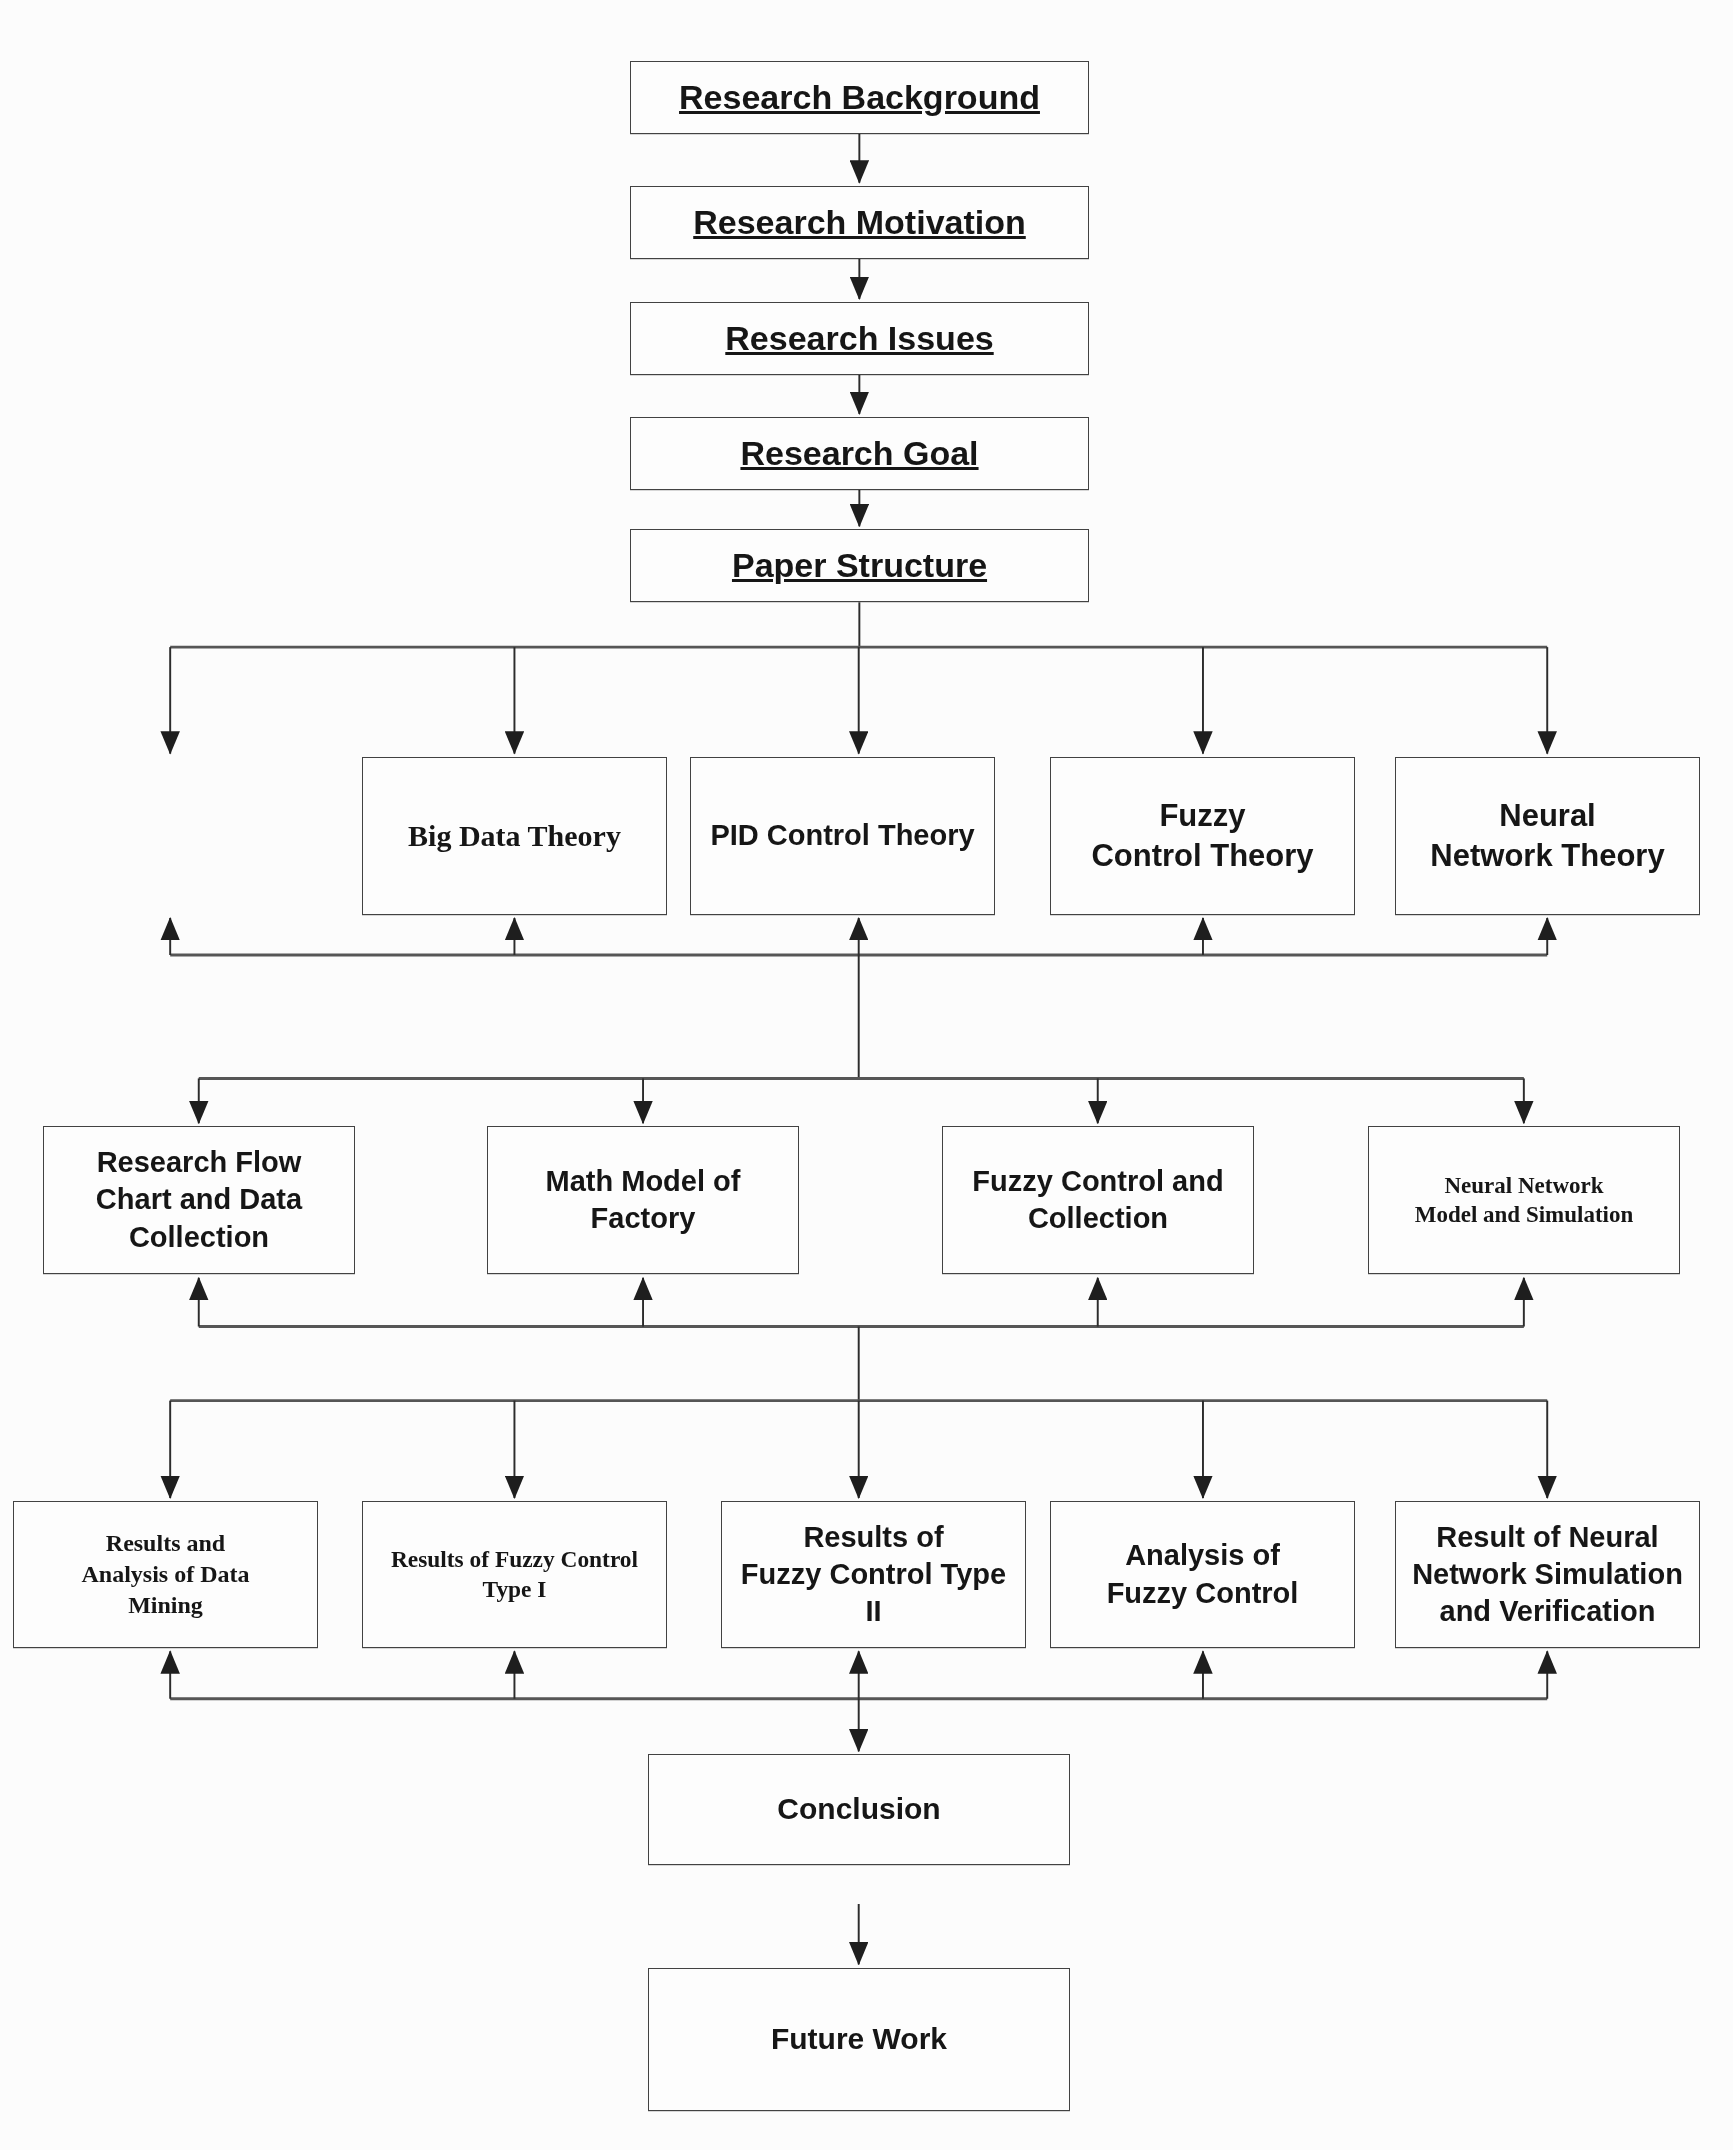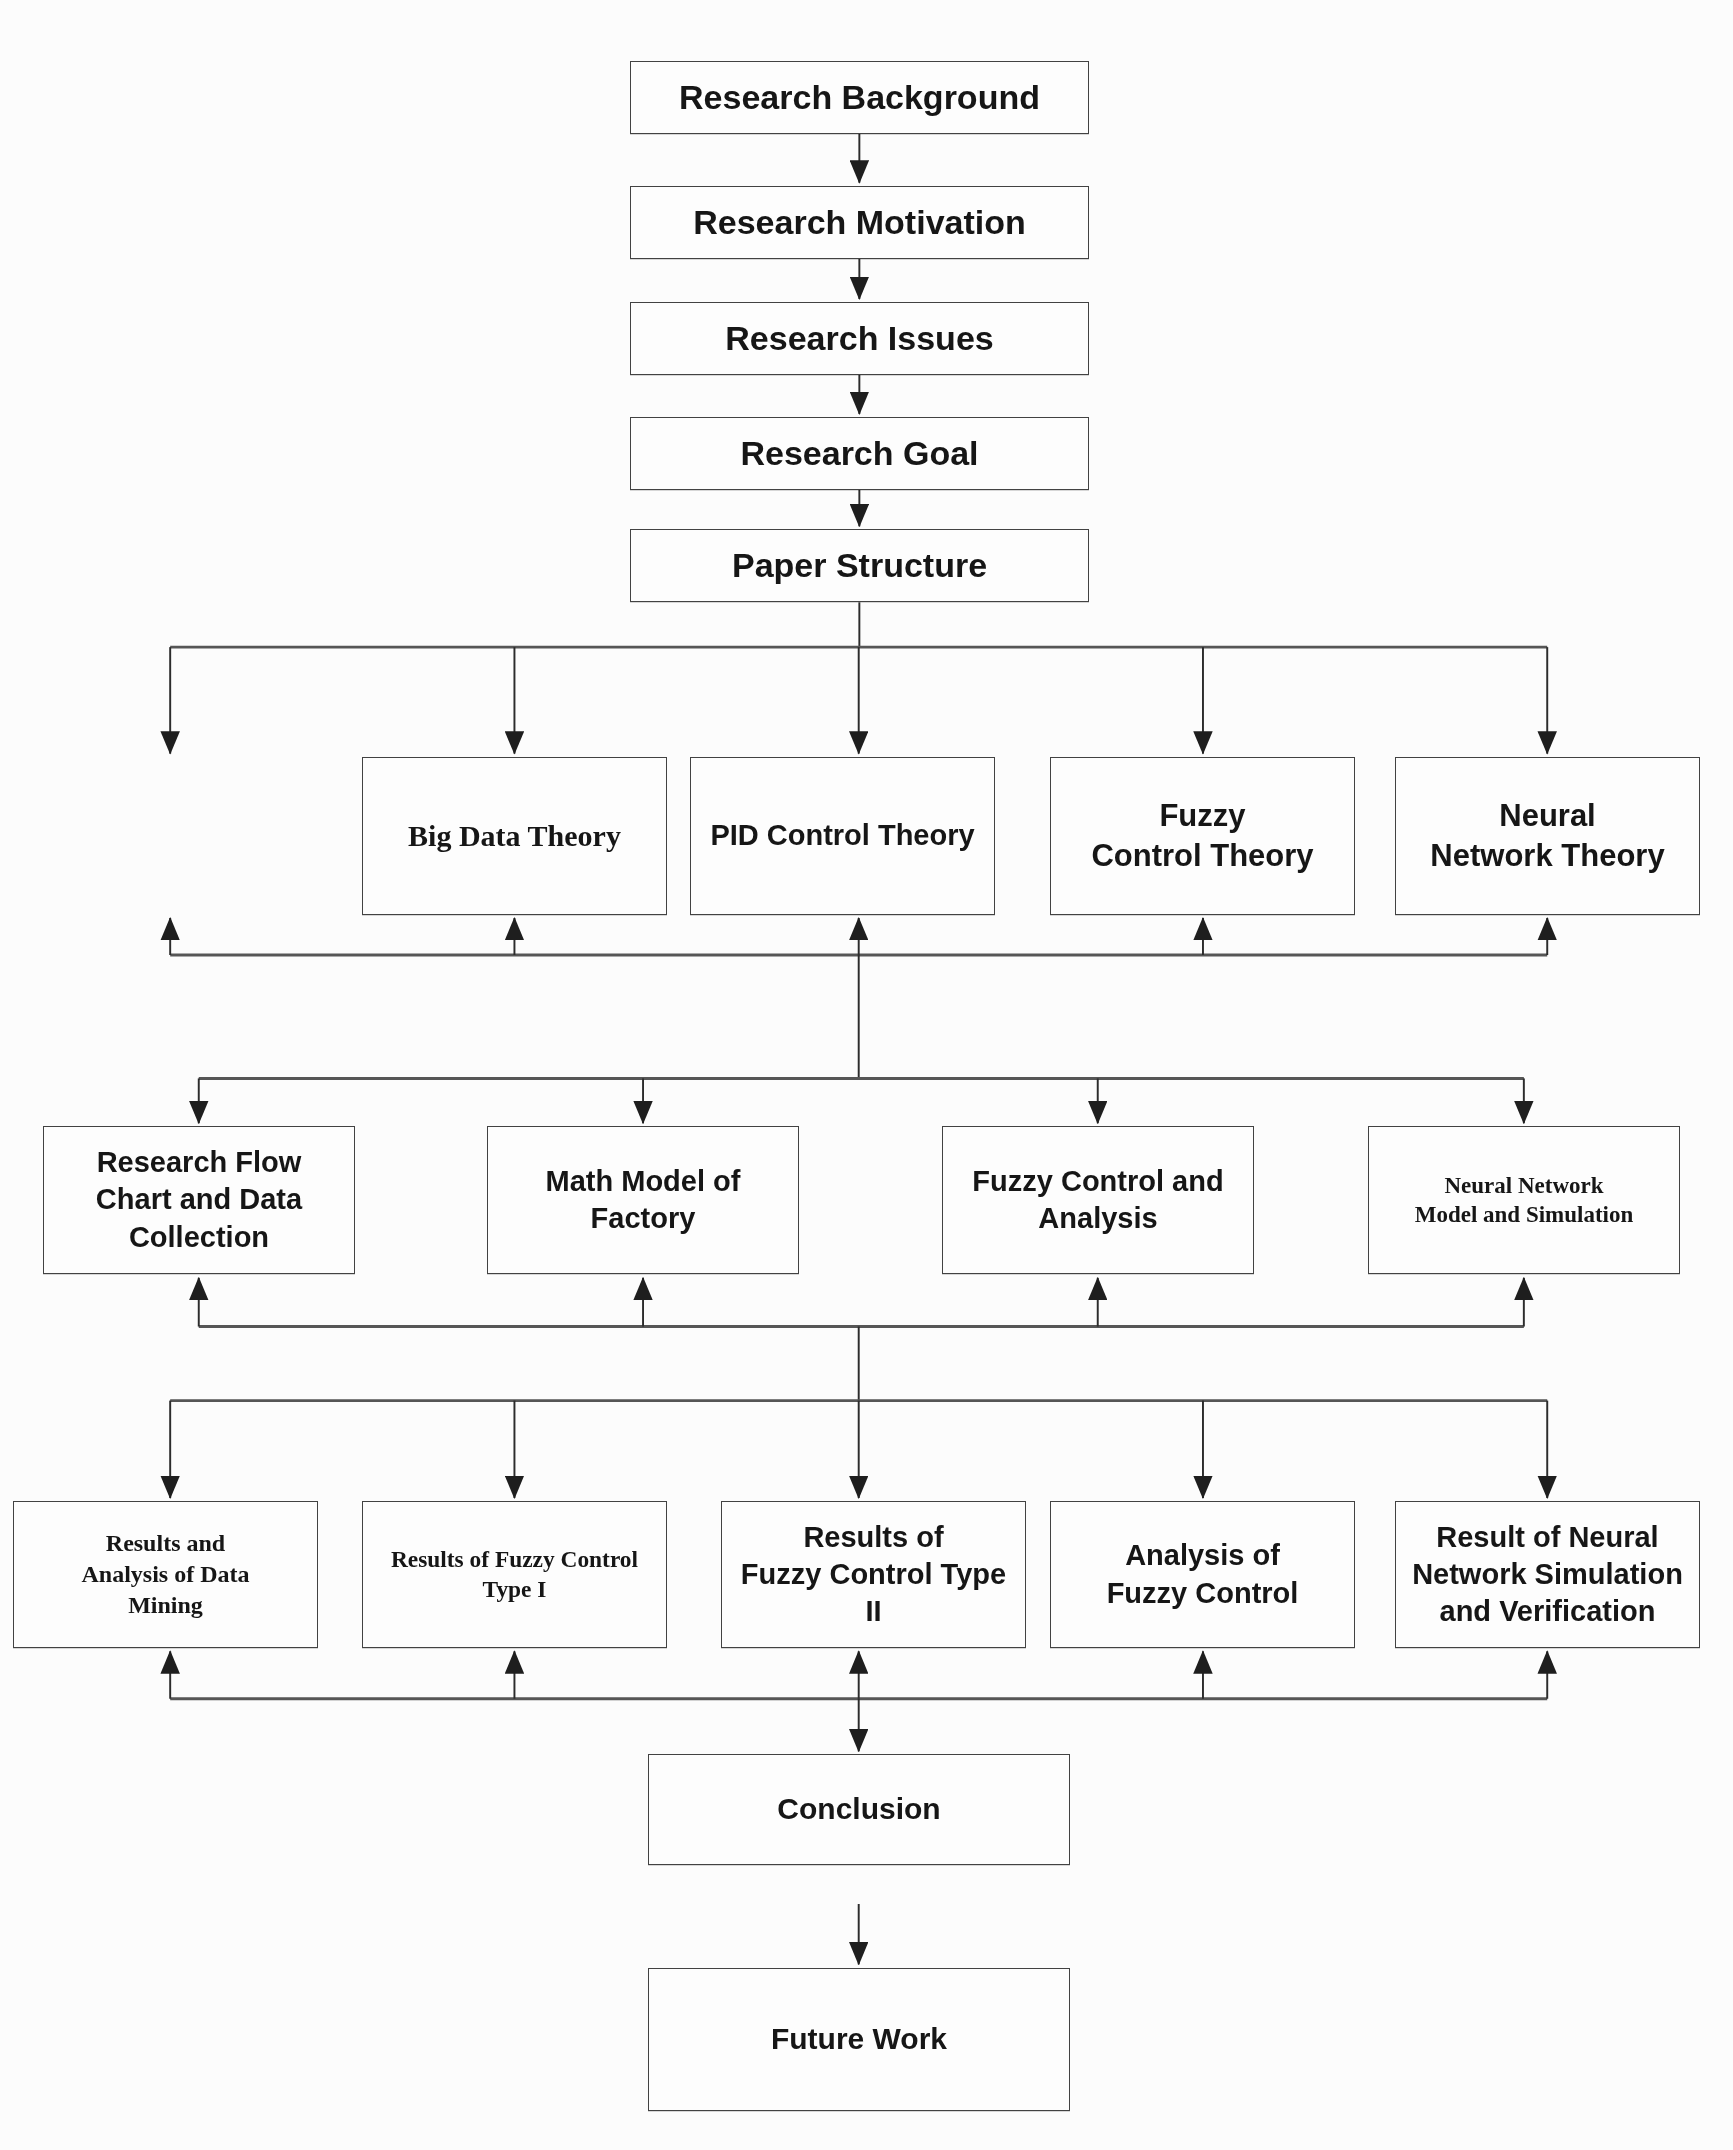--- a/index.html
+++ b/index.html
@@ -35,21 +35,21 @@
     white-space: pre-line;
     color: #161616;
     font-weight: bold;
     line-height: 1.28;
     padding: 2.6px 3.9px;
     box-shadow: 0 0.6px 0 rgba(0,0,0,0.25);
   }
   .serif { font-family: "Liberation Serif", serif; }
 
   
-  .r1 { left: 630px; width: 459px; height: 73px; font-size: 34px; }
+  .r1 { left: 630px; width: 459px; height: 73px; font-size: 34px; text-decoration: underline; }
   
   .r2 { top: 757px; width: 305px; height: 158px; font-size: 31px; }
   
   .r3 { top: 1126px; width: 312px; height: 148px; font-size: 29px; }
   
   .r4 { top: 1501px; width: 305px; height: 147px; font-size: 29px; }
   
   .r5 { left: 648px; width: 422px; font-size: 30px; }
 </style>
 </head>
@@ -155,21 +155,21 @@
 Control Theory</div>
   <div class="node r2" style="left:1395px">Neural
 Network Theory</div>
 
   <div class="node r3" style="left:43px">Research Flow
 Chart and Data
 Collection</div>
   <div class="node r3" style="left:487px">Math Model of
 Factory</div>
   <div class="node r3" style="left:942px">Fuzzy Control and
-Analysis</div>
+Collection</div>
   <div class="node r3 serif" style="left:1368px; font-size:23px">Neural Network
 Model and Simulation</div>
 
   <div class="node r4 serif" style="left:13px; font-size:24px">Results and
 Analysis of Data
 Mining</div>
   <div class="node r4 serif" style="left:362px; font-size:23.4px">Results of Fuzzy Control
 Type I</div>
   <div class="node r4" style="left:721px">Results of
 Fuzzy Control Type

